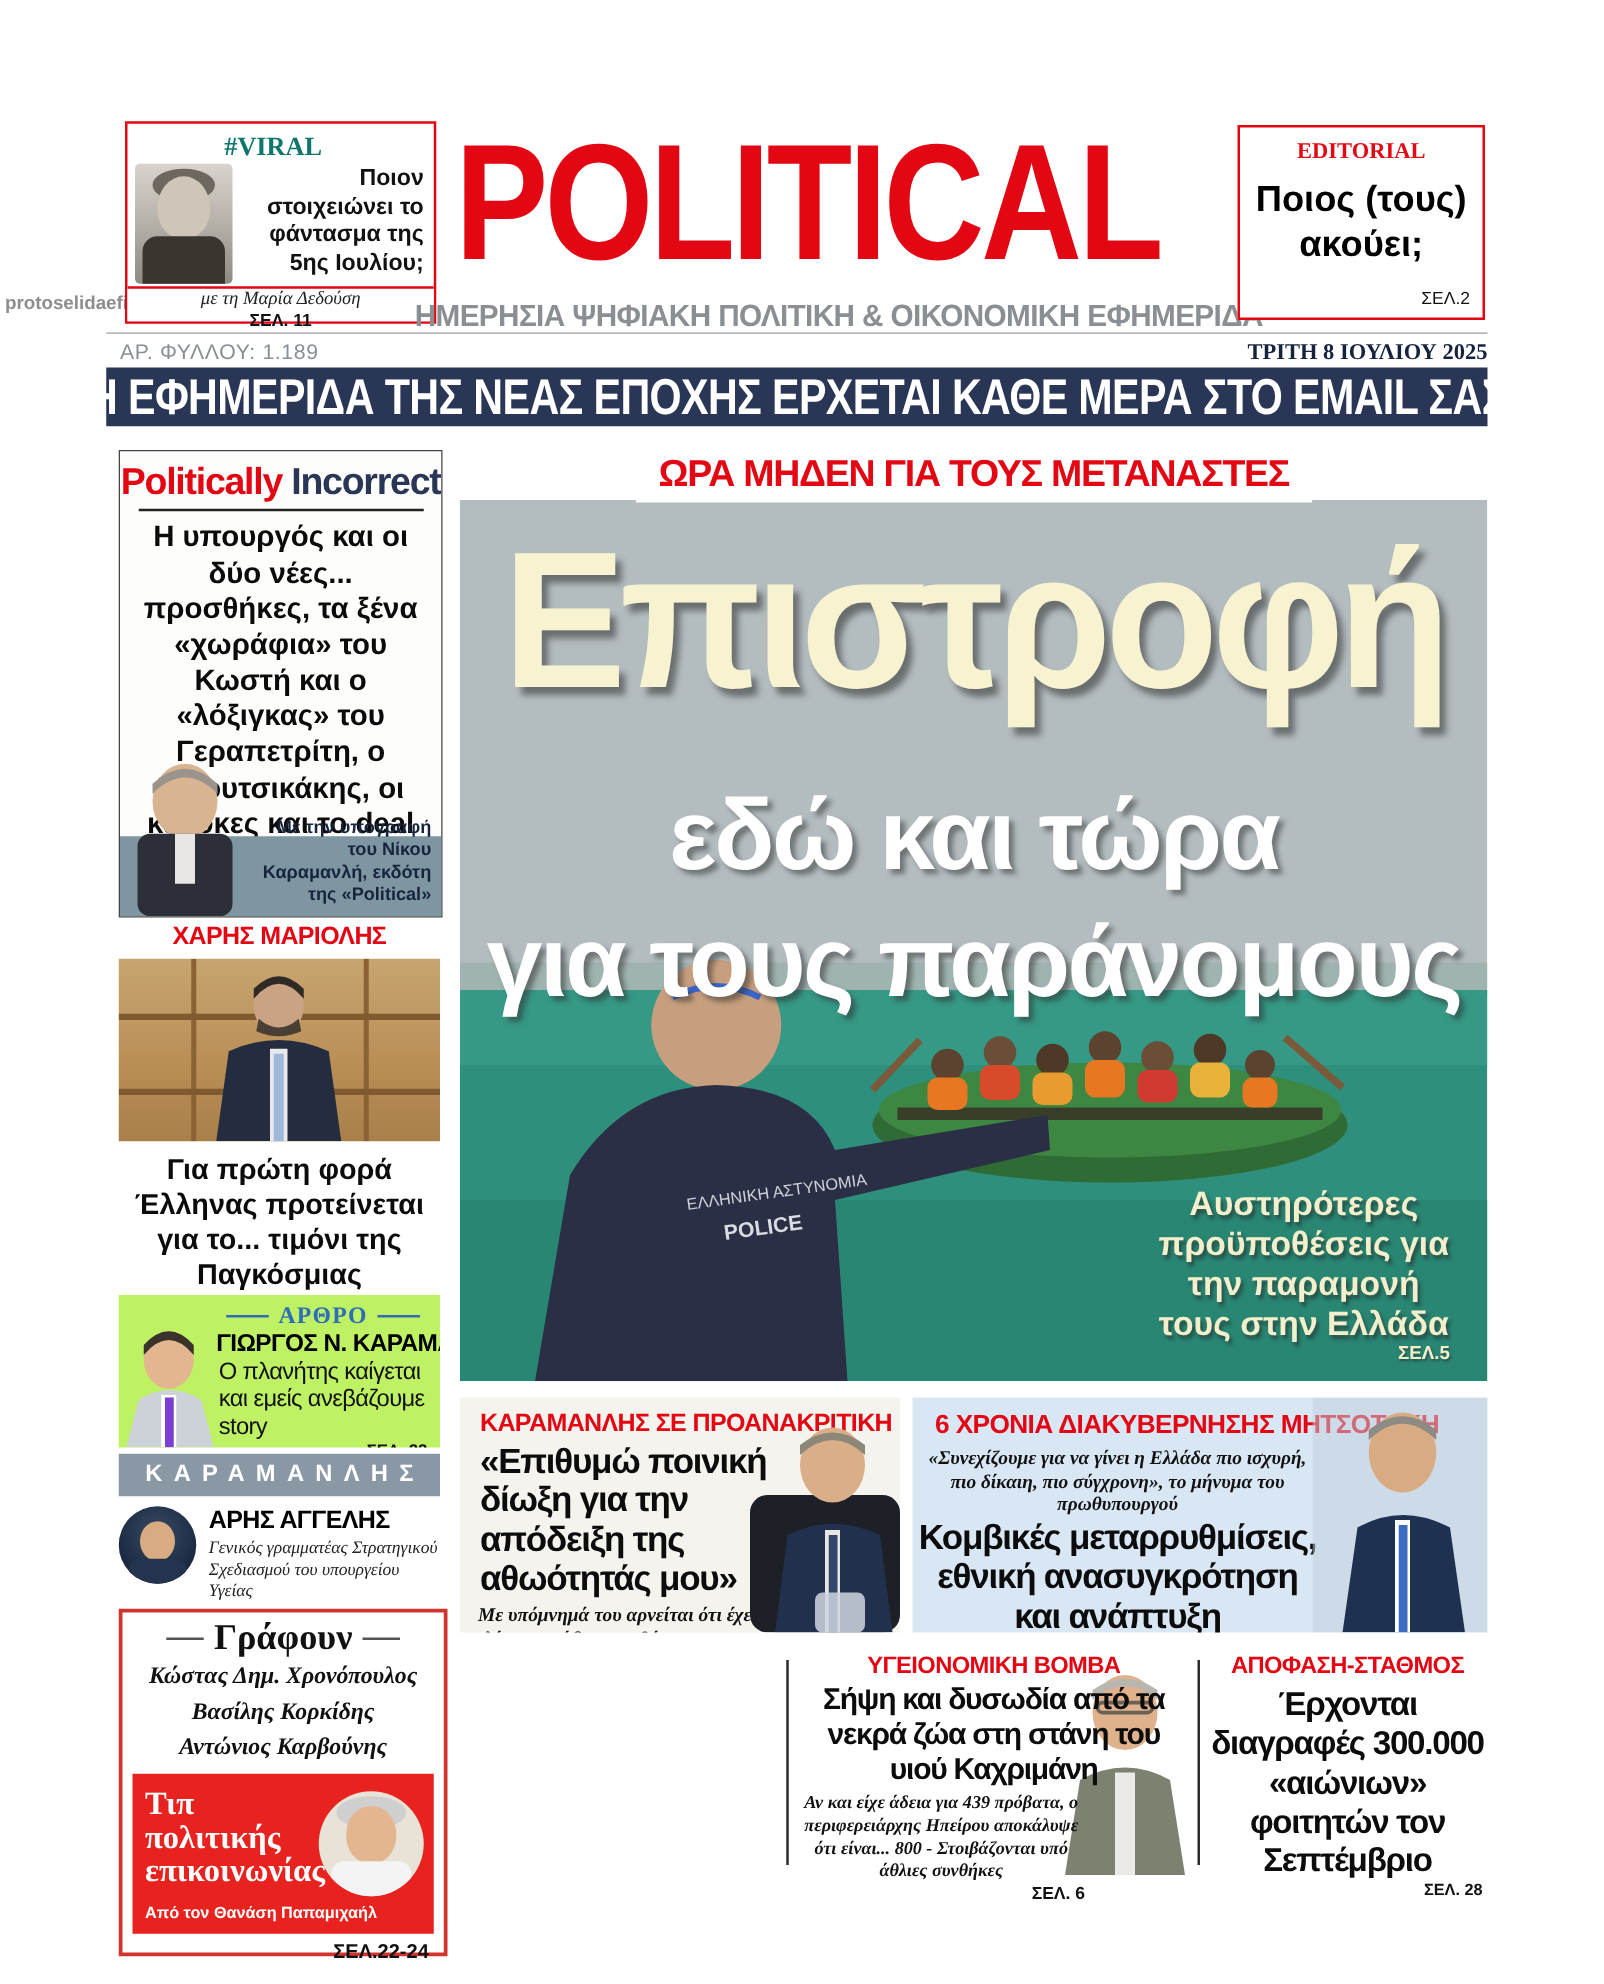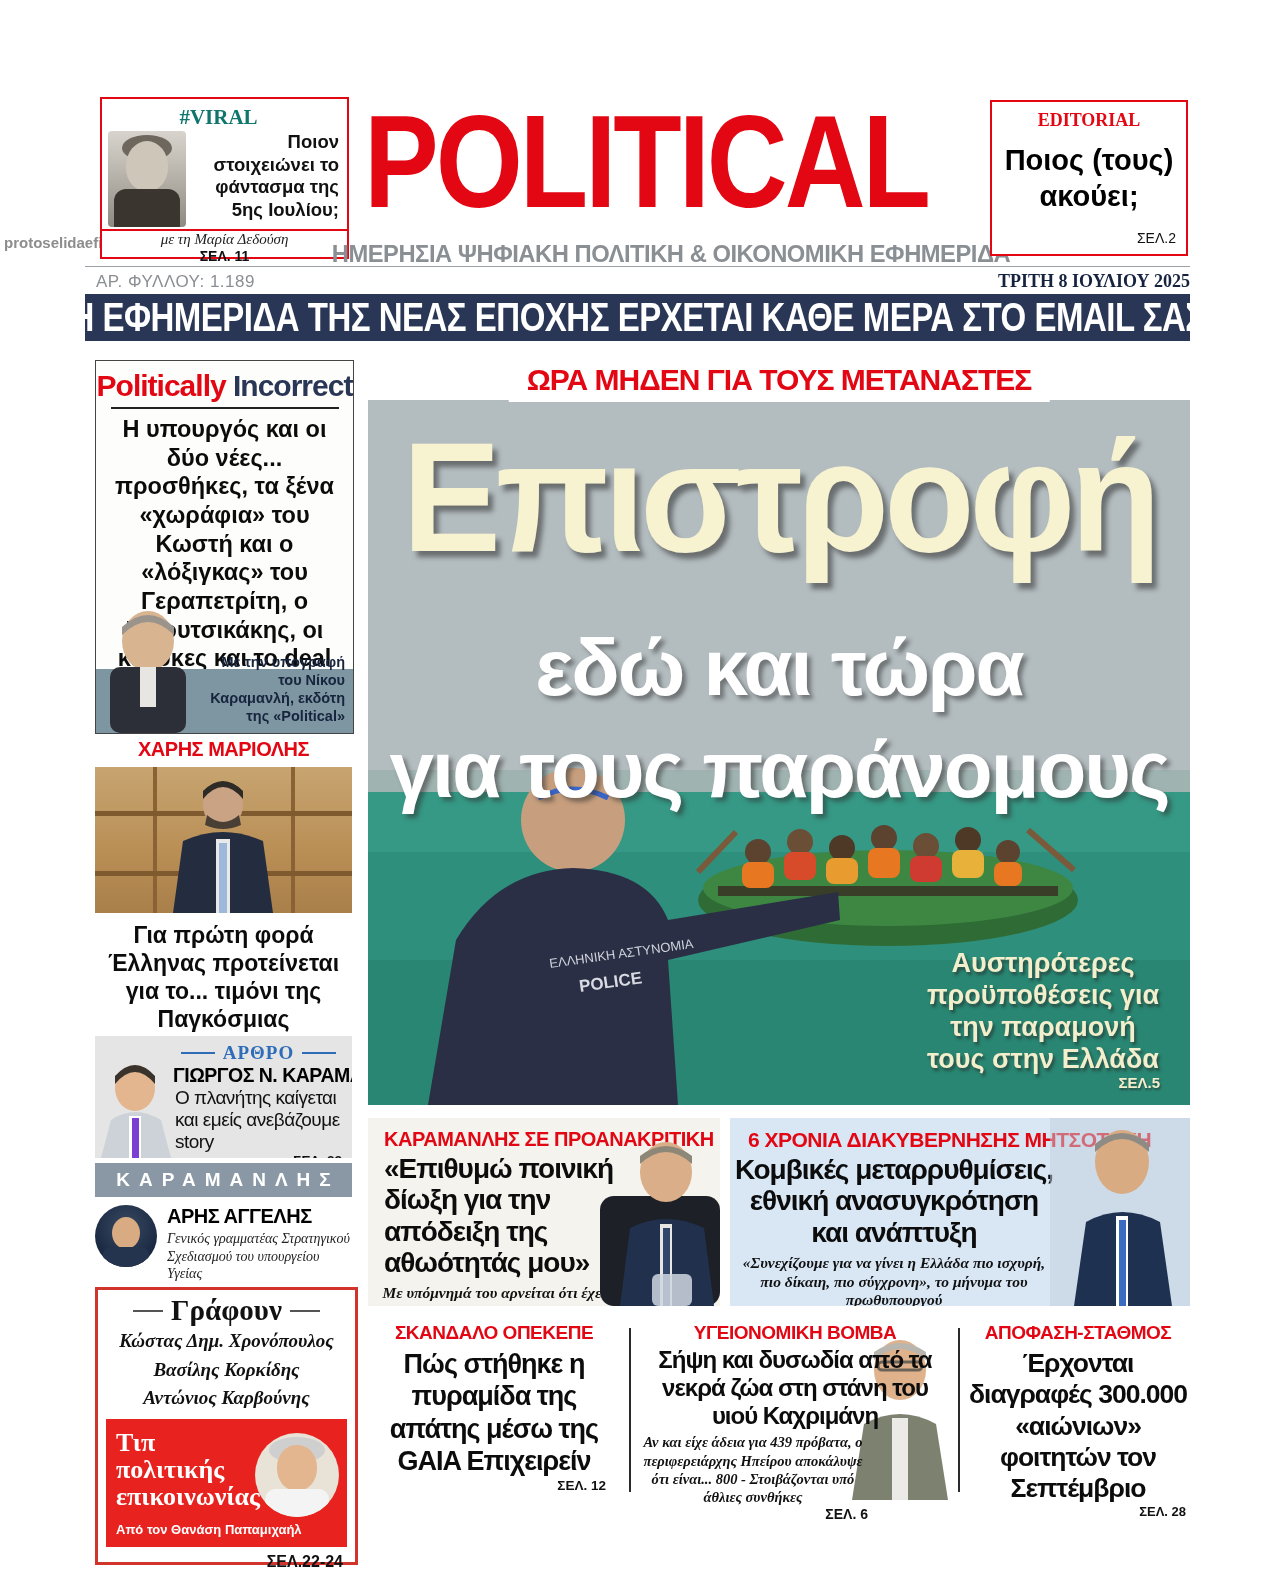--- a/index.html
+++ b/index.html
@@ -63,21 +63,21 @@
 
   #mariolis{left:95px;top:738px;width:257px;}
   #mariolis-kicker{text-align:center;font-weight:bold;font-size:20px;color:#e30613;letter-spacing:-0.5px;}
   #mariolis-photo{margin-top:6px;position:relative;width:257px;height:146px;overflow:hidden;
                   background:linear-gradient(180deg,#c7a470 0%,#b98e55 60%,#a97f4a 100%);}
   #mariolis-photo .shelf{position:absolute;left:0;right:0;height:5px;background:#7e5a2e;}
   #mariolis-photo .pane{position:absolute;top:0;bottom:0;width:4px;background:#8a6233;}
   #mariolis-headline{margin-top:8px;text-align:center;font-weight:bold;font-size:23px;line-height:1.22;color:#0b0b0b;}
   #mariolis-page{text-align:right;padding-right:8px;font-size:14px;font-weight:bold;}
 
-  #arthro-card{left:95px;top:1036px;width:257px;height:122px;background:#e5e5e5;overflow:hidden;}
+  #arthro-card{left:95px;top:1036px;width:257px;height:122px;background:#bef264;overflow:hidden;}
   #arthro-tag-row{margin-top:6px;display:flex;align-items:center;justify-content:center;gap:8px;margin-left:70px;}
   #arthro-tag-row .dash{width:34px;height:2px;background:#2f6db8;}
   #arthro-tag{font-family:"Liberation Serif",serif;font-weight:bold;font-size:19px;color:#2f6db8;letter-spacing:1px;}
   #arthro-name{margin-left:78px;font-weight:bold;font-size:19.5px;color:#000;letter-spacing:-0.5px;white-space:nowrap;}
   #arthro-headline{margin-left:80px;font-size:19px;line-height:1.15;color:#111;font-weight:500;letter-spacing:-0.5px;}
   #arthro-page{margin-left:80px;text-align:right;padding-right:10px;font-size:13.5px;font-weight:bold;}
   #arthro-photo{position:absolute;left:0;bottom:0;width:76px;height:104px;}
 
   #interview{left:95px;top:1163px;width:257px;}
   #interview-band{height:34px;background:#8a98a6;display:flex;align-items:center;justify-content:center;}
@@ -355,38 +355,33 @@
       <path d="M40 28 Q66 4 92 28 L92 20 Q66 0 40 20 Z" fill="#8d8778"></path>
       <path d="M20 170 L30 92 Q66 74 104 92 L114 170 Z" fill="#20304d"></path>
       <rect x="60" y="88" width="12" height="82" fill="#e8e6e2"></rect>
       <rect x="63" y="92" width="7" height="78" fill="#32466b"></rect>
       <rect x="52" y="138" width="40" height="32" rx="6" fill="#cfd6df" opacity="0.85"></rect>
     </svg>
   </div>
 
   <div class="abs" id="story-mitsotakis">
     <div id="m-kicker">6 ΧΡΟΝΙΑ ΔΙΑΚΥΒΕΡΝΗΣΗΣ ΜΗΤΣΟΤΑΚΗ</div>
+    <div id="m-subhead">«Συνεχίζουμε για να γίνει η Ελλάδα πιο ισχυρή, πιο δίκαιη, πιο σύγχρονη», το μήνυμα του πρωθυπουργού</div>
     <div id="m-headline">Κομβικές μεταρρυθμίσεις, εθνική ανασυγκρότηση και ανάπτυξη</div>
-    <div id="m-subhead">«Συνεχίζουμε για να γίνει η Ελλάδα πιο ισχυρή, πιο δίκαιη, πιο σύγχρονη», το μήνυμα του πρωθυπουργού</div>
 
     <svg id="m-photo" viewBox="0 0 140 188">
       <rect x="0" y="0" width="140" height="188" fill="#c2cfdd" opacity="0.5"></rect>
       <ellipse cx="72" cy="44" rx="27" ry="32" fill="#d9ab83"></ellipse>
       <path d="M45 34 Q72 8 99 34 L99 26 Q72 4 45 26 Z" fill="#8e8a84"></path>
       <path d="M24 188 L36 104 Q72 84 110 104 L122 188 Z" fill="#1f3150"></path>
       <rect x="66" y="98" width="12" height="90" fill="#fff"></rect>
       <rect x="69" y="102" width="7" height="86" fill="#3c6cc0"></rect>
     </svg>
   </div>
 
-  <div class="abs" id="story-opekepe">
-    <div class="kicker3">ΣΚΑΝΔΑΛΟ ΟΠΕΚΕΠΕ</div>
-    <div id="o-headline">Πώς στήθηκε η πυραμίδα της απάτης μέσω της GAIA Επιχειρείν</div>
-    <div id="o-page">ΣΕΛ. 12</div>
-  </div>
 
   <div class="abs vdivider" id="divider-1"></div>
 
   <div class="abs" id="story-health">
     <div class="kicker3">ΥΓΕΙΟΝΟΜΙΚΗ ΒΟΜΒΑ</div>
     <div id="h-headline">Σήψη και δυσωδία από τα νεκρά ζώα στη στάνη του υιού Καχριμάνη</div>
     <div id="h-subhead">Αν και είχε άδεια για 439 πρόβατα, ο περιφερειάρχης Ηπείρου αποκάλυψε ότι είναι... 800 - Στοιβάζονται υπό άθλιες συνθήκες</div>
     <div id="h-page">ΣΕΛ. 6</div>
     <svg id="h-photo" viewBox="0 0 104 168">
       <ellipse cx="52" cy="38" rx="26" ry="30" fill="#dfb28c"></ellipse>

